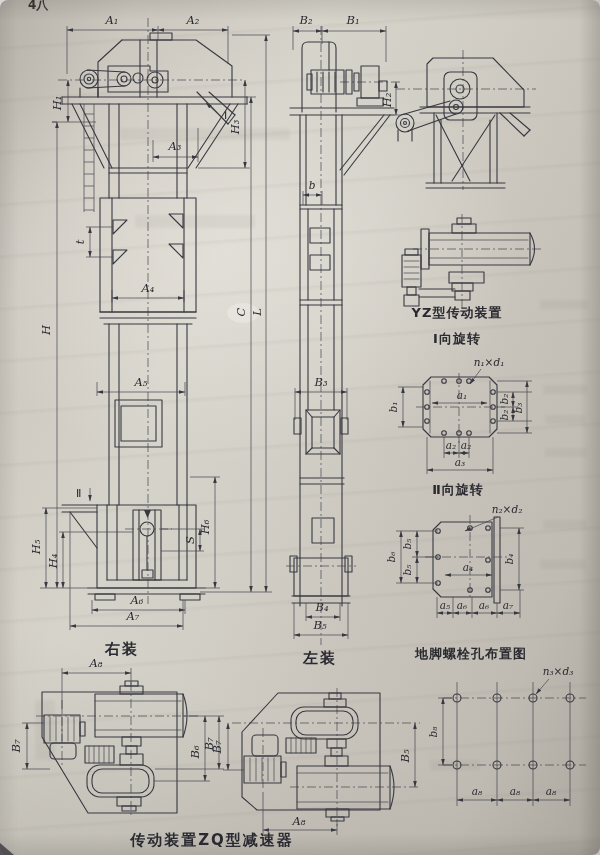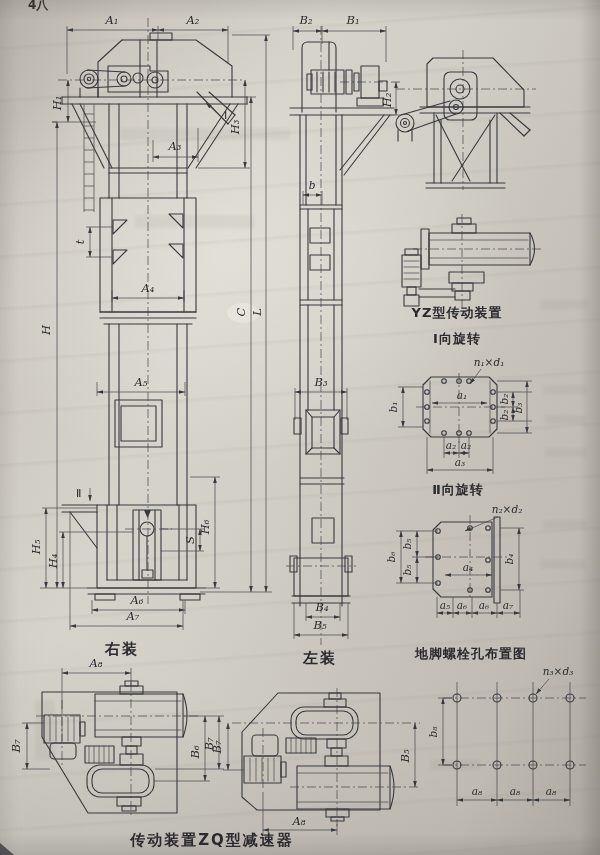--- a/index.html
+++ b/index.html
@@ -2,20 +2,21 @@
 <html><head>
 <meta charset="utf-8">
 <style>
   html,body{margin:0;padding:0;}
   body{width:600px;height:855px;overflow:hidden;font-family:"DejaVu Sans",sans-serif;}
   #paper{
     position:relative;width:600px;height:855px;
     background:
       radial-gradient(ellipse 420px 300px at 38% 30%, rgba(236,233,226,.55), rgba(236,233,226,0) 70%),
       linear-gradient(113deg,#b5b1a9 0%,#ccc8c0 14%,#d6d3cb 34%,#d2cfc7 48%,#c8c4bc 66%,#bfbbb3 84%,#aaa69e 100%);
+    border-radius: 8px;
   }
   .ov{position:absolute;left:0;top:0;width:600px;height:855px;pointer-events:none;}
   #wrinkles{
     background:
       repeating-linear-gradient(176deg, rgba(120,115,105,0) 0 46px, rgba(120,115,105,.07) 48px, rgba(120,115,105,0) 52px),
       linear-gradient(200deg, rgba(90,86,78,0) 78%, rgba(90,86,78,.16) 100%),
       linear-gradient(90deg, rgba(70,66,60,.10) 0%, rgba(70,66,60,0) 3%, rgba(70,66,60,0) 96.5%, rgba(70,66,60,.22) 100%),
       linear-gradient(0deg, rgba(70,66,60,.14) 0%, rgba(70,66,60,0) 2.5%, rgba(70,66,60,0) 97.5%, rgba(60,57,50,.12) 100%);
   }
   svg{position:absolute;left:0;top:0;}

